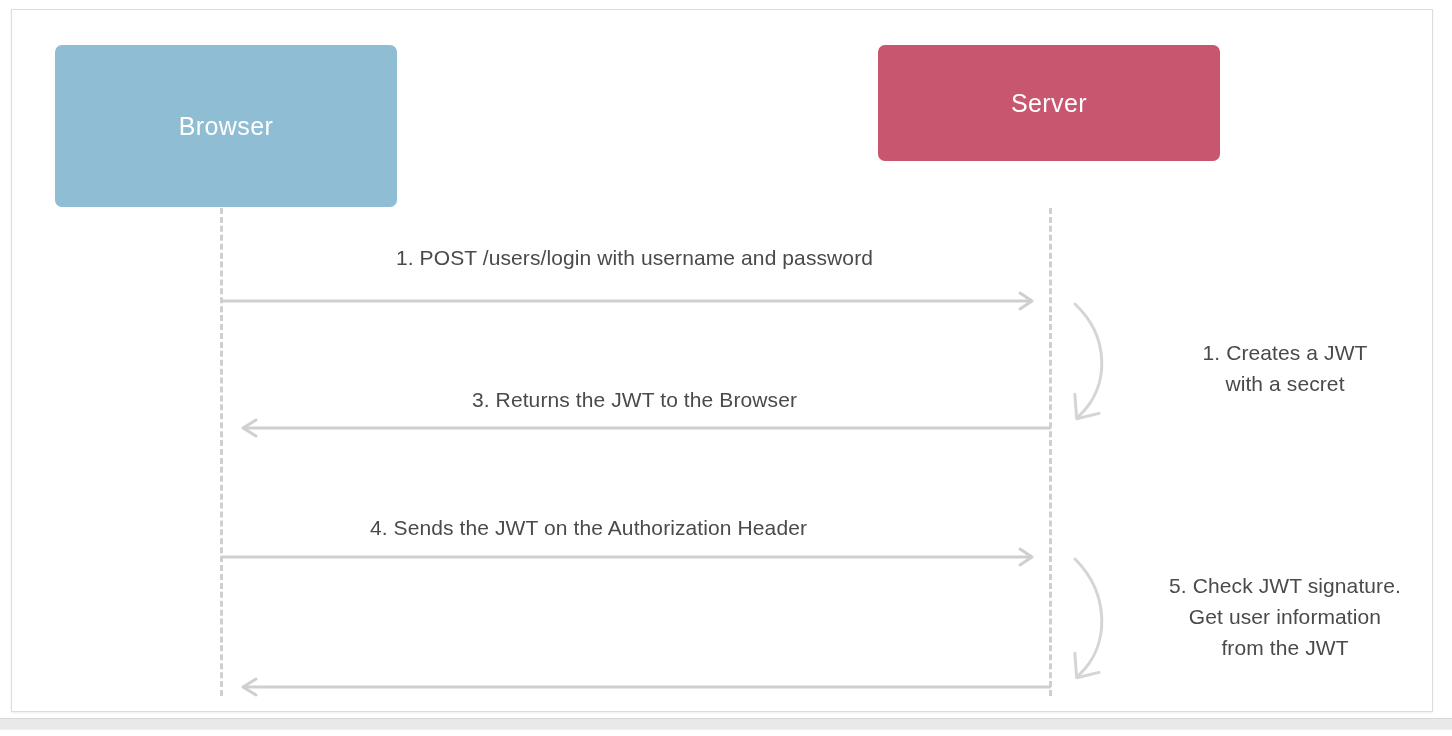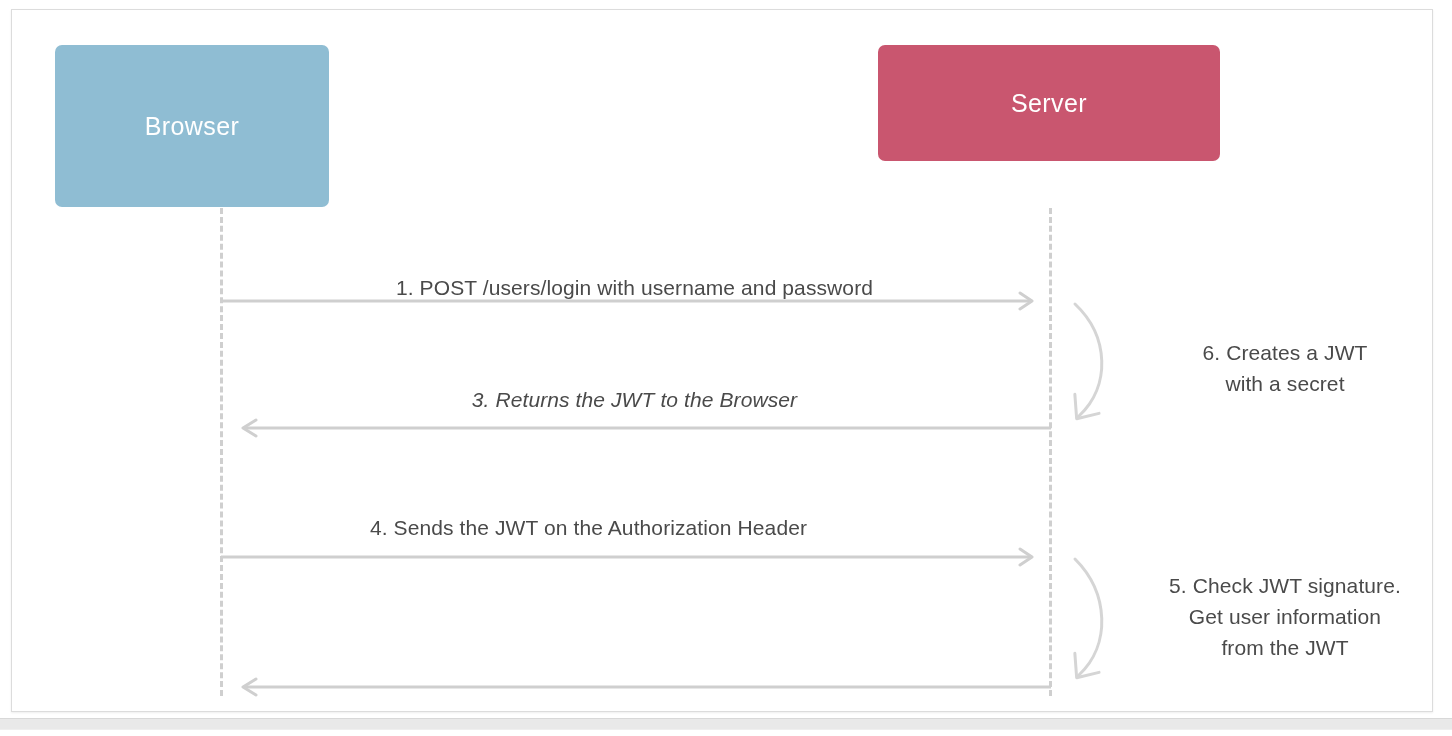--- a/index.html
+++ b/index.html
@@ -64,21 +64,21 @@
     align-items: center;
     justify-content: center;
     color: #ffffff;
     font-size: 25px;
     letter-spacing: 0.4px;
     font-weight: 400;
   }
   .participant.browser {
     left: 43px;
     top: 35px;
-    width: 274px;
+    width: 342px;
     height: 162px;
     background: #8fbdd3;
   }
   .participant.server {
     left: 866px;
     top: 35px;
     width: 342px;
     height: 116px;
     background: #c9566f;
   }
@@ -137,38 +137,38 @@
       <span>Browser</span>
     </div>
 
     <div class="participant server">
       <span>Server</span>
     </div>
 
     <div class="lifeline browser"></div>
     <div class="lifeline server"></div>
 
-    <div class="msg-label" style="left:208px; top:266px; width:829px;">1. POST /users/login with username and password</div>
+    <div class="msg-label" style="left:208px; top:236px; width:829px;">1. POST /users/login with username and password</div>
     <div class="msg-arrow" style="left:208px; top:281px; width:822px;">
       <svg width="822" height="20" viewBox="0 0 822 20">
         <line x1="1" y1="10" x2="810" y2="10" stroke="#cfcfcf" stroke-width="3"></line>
         <polyline points="800,2 812,10 800,18" fill="none" stroke="#cfcfcf" stroke-width="3" stroke-linecap="round" stroke-linejoin="round"></polyline>
       </svg>
     </div>
 
     <div class="selfloop" style="left:1037px; top:288px;">
       <svg width="70" height="130" viewBox="0 0 70 130">
         <path d="M 26 6 C 60 38, 62 88, 30 118" fill="none" stroke="#d5d5d5" stroke-width="3" stroke-linecap="round"></path>
         <polyline points="32,96 27,120 50,121" fill="none" stroke="#d5d5d5" stroke-width="3" stroke-linecap="round" stroke-linejoin="round" transform="rotate(-16 30 118)"></polyline>
       </svg>
     </div>
-    <div class="note" style="left:1108px; top:327px; width:330px;">6. Creates a JWT
+    <div class="note" style="left:1108px; top:327px; width:330px;">1. Creates a JWT
 with a secret</div>
 
-    <div class="msg-label" style="left:208px; top:378px; width:829px;font-style:italic;">3. Returns the JWT to the Browser</div>
+    <div class="msg-label" style="left:208px; top:378px; width:829px;">3. Returns the JWT to the Browser</div>
     <div class="msg-arrow" style="left:228px; top:408px; width:812px;">
       <svg width="812" height="20" viewBox="0 0 812 20">
         <line x1="4" y1="10" x2="811" y2="10" stroke="#cfcfcf" stroke-width="3"></line>
         <polyline points="16,2 3,10 16,18" fill="none" stroke="#cfcfcf" stroke-width="3" stroke-linecap="round" stroke-linejoin="round"></polyline>
       </svg>
     </div>
 
     <div class="msg-label" style="left:208px; top:506px; width:737px;">4. Sends the JWT on the Authorization Header</div>
     <div class="msg-arrow" style="left:208px; top:537px; width:822px;">
       <svg width="822" height="20" viewBox="0 0 822 20">

